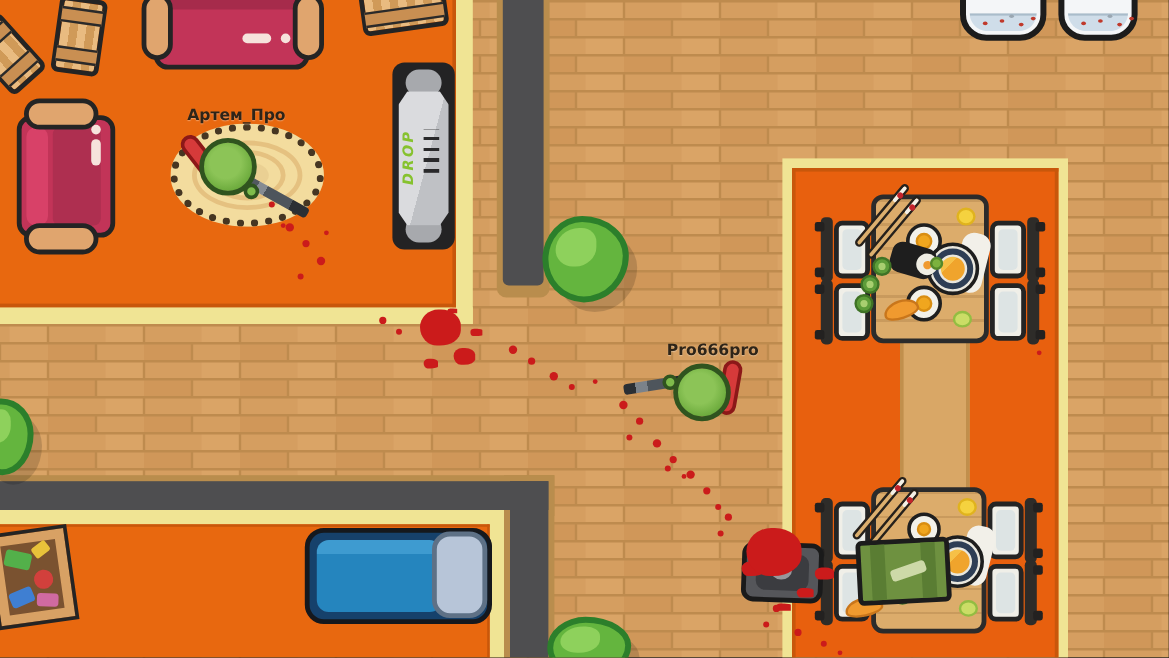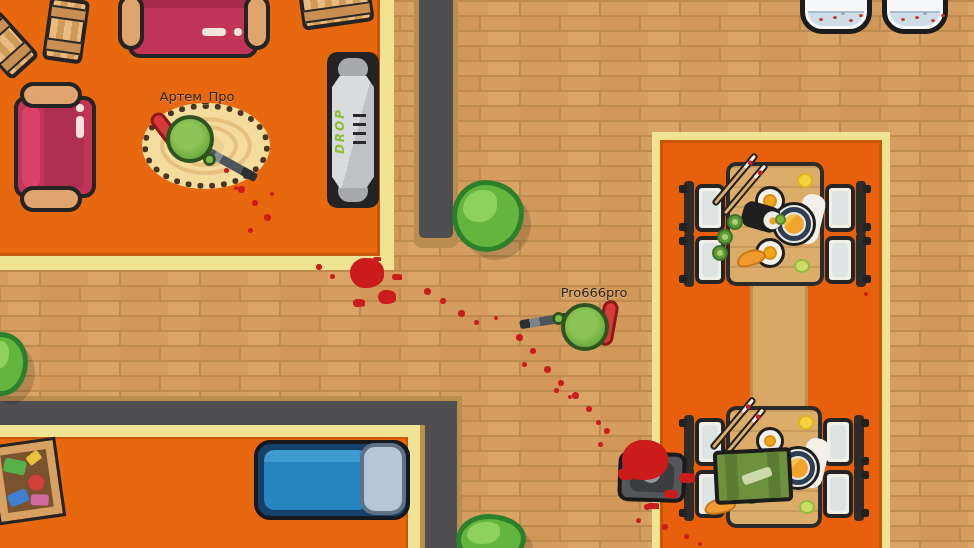--- a/index.html
+++ b/index.html
@@ -55,21 +55,21 @@
   .napkin{background:#F2F0E9;border-radius:10px;}
   .sink{background:#F4F6F8;border:5px solid #1C1C1C;border-radius:10px 10px 22px 22px;box-sizing:border-box;}
   .sink .water{position:absolute;left:3px;right:3px;bottom:3px;height:13px;background:#CFDDE9;
         border-top:2px solid #A9BCCB;border-radius:0 0 16px 16px;}
   .sink .spk{position:absolute;left:14px;bottom:8px;width:4px;height:3px;background:#C0392B;border-radius:50%;
         box-shadow:14px -2px 0 #C0392B,30px 1px 0 #C0392B,22px -6px 0 #9AA7B2,40px -4px 0 #C0392B;}
   .player{width:48px;height:48px;border-radius:50%;border:4px solid #30541F;box-sizing:border-box;
         background:radial-gradient(circle at 45% 42%,#8CC457 0 40%,#6FAD3F 70%,#5B9232 100%);}
   .backpack{background:#D63A3A;border:3px solid #8C1818;border-radius:9px;box-sizing:border-box;}
   .gun{height:9px;border-radius:3px;}
-  .pname{font-weight:400;font-size:13px;color:#2E2418;white-space:nowrap;transform:translateX(-50%);
+  .pname{font-weight:700;font-size:13px;color:#2E2418;white-space:nowrap;transform:translateX(-50%);
         text-shadow:0 1px 1px rgba(255,255,255,0.35);}
   .bd{background:#CB1B1B;border-radius:50%;}
   .splat{background:#CB1B1B;color:#CB1B1B;border-radius:48% 52% 55% 45%/52% 48% 45% 55%;}
   .gtext{width:100px;text-align:center;transform:rotate(-90deg);font-weight:700;font-size:12px;
         color:#86C22E;letter-spacing:2px;font-style:italic;}
 </style>
 </head>
 <body>
 
 <div id="stage">

